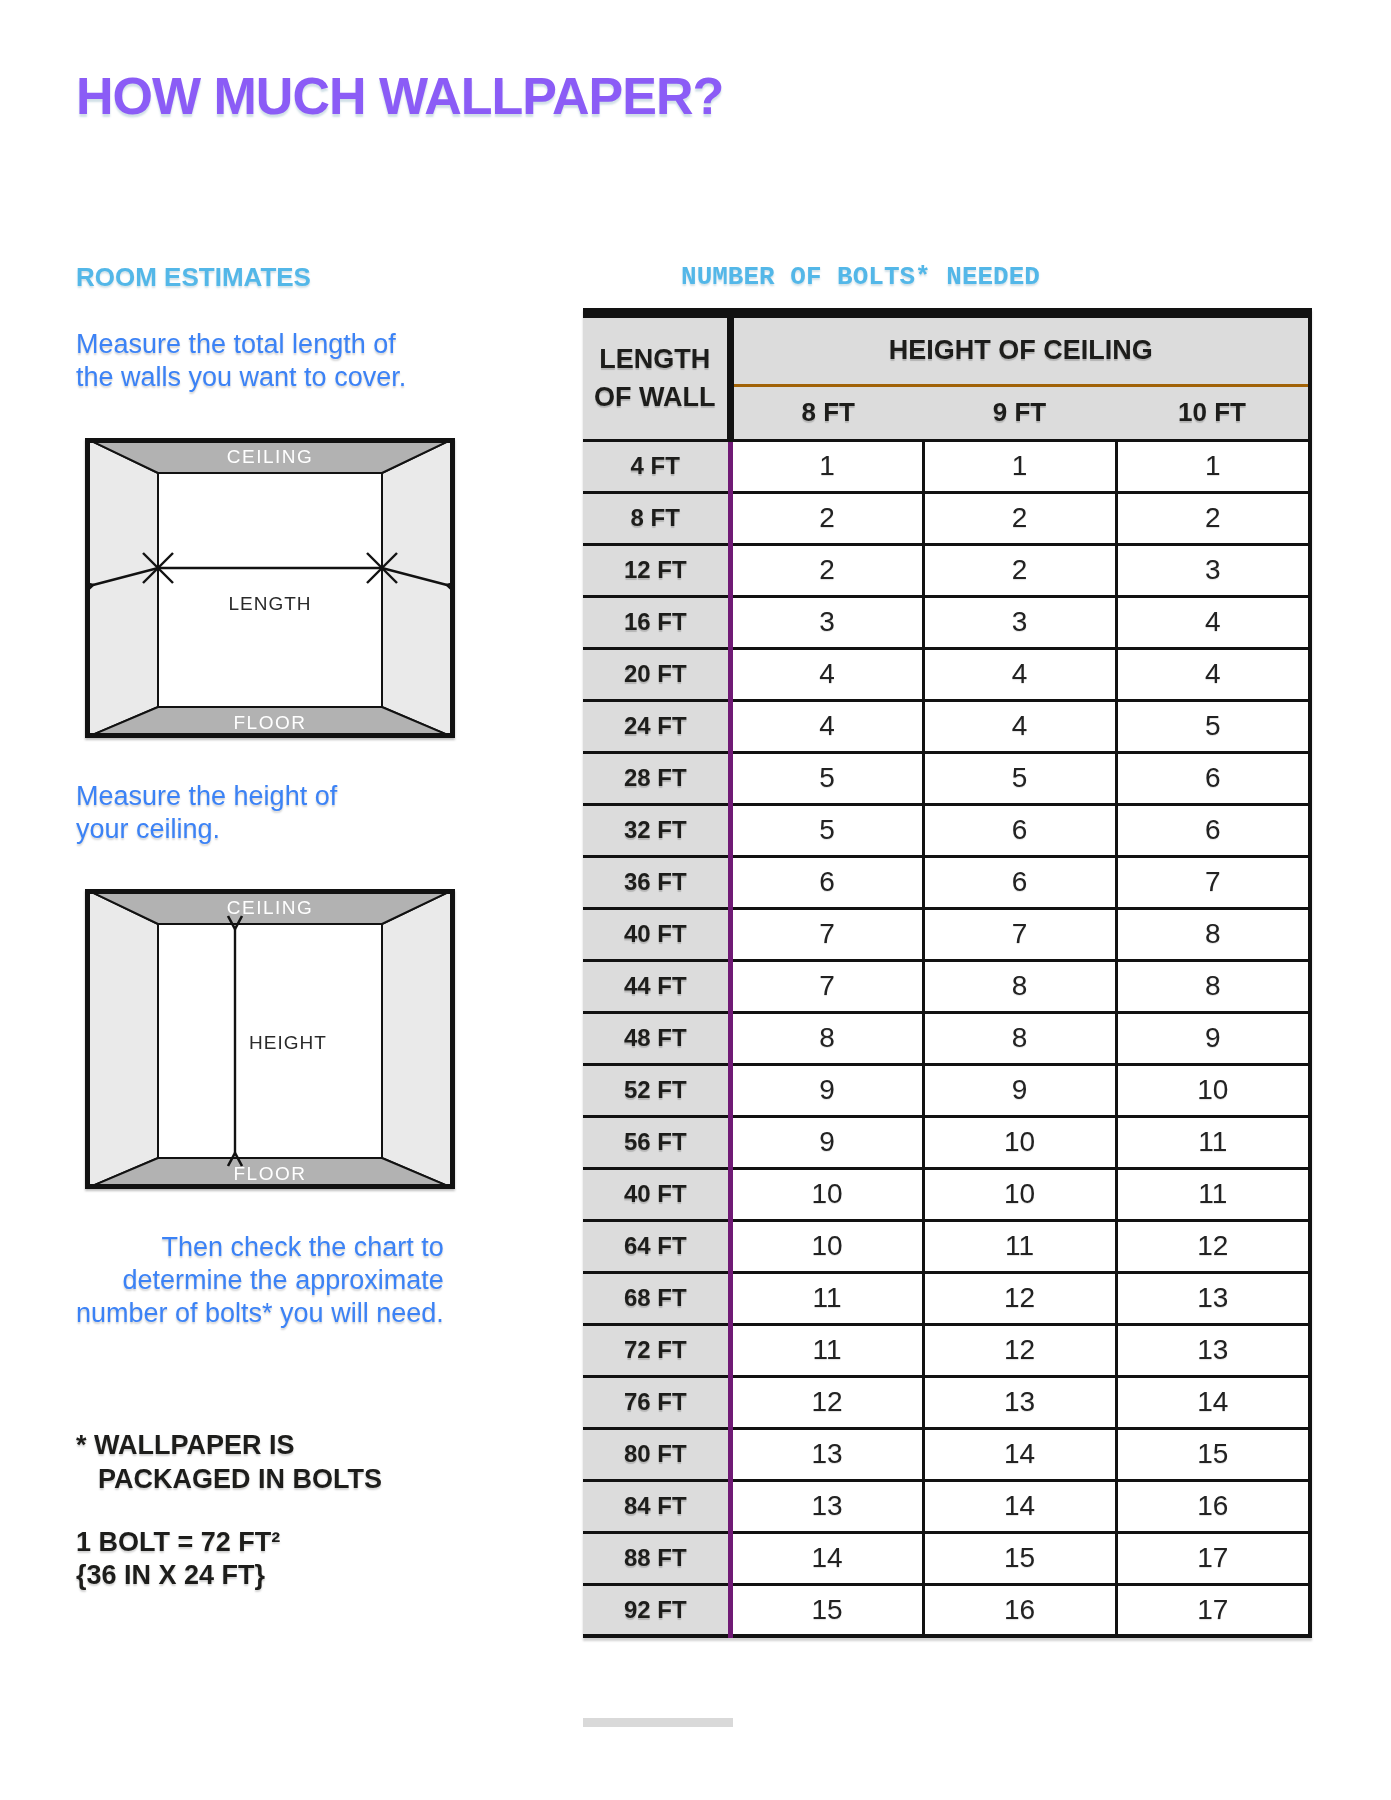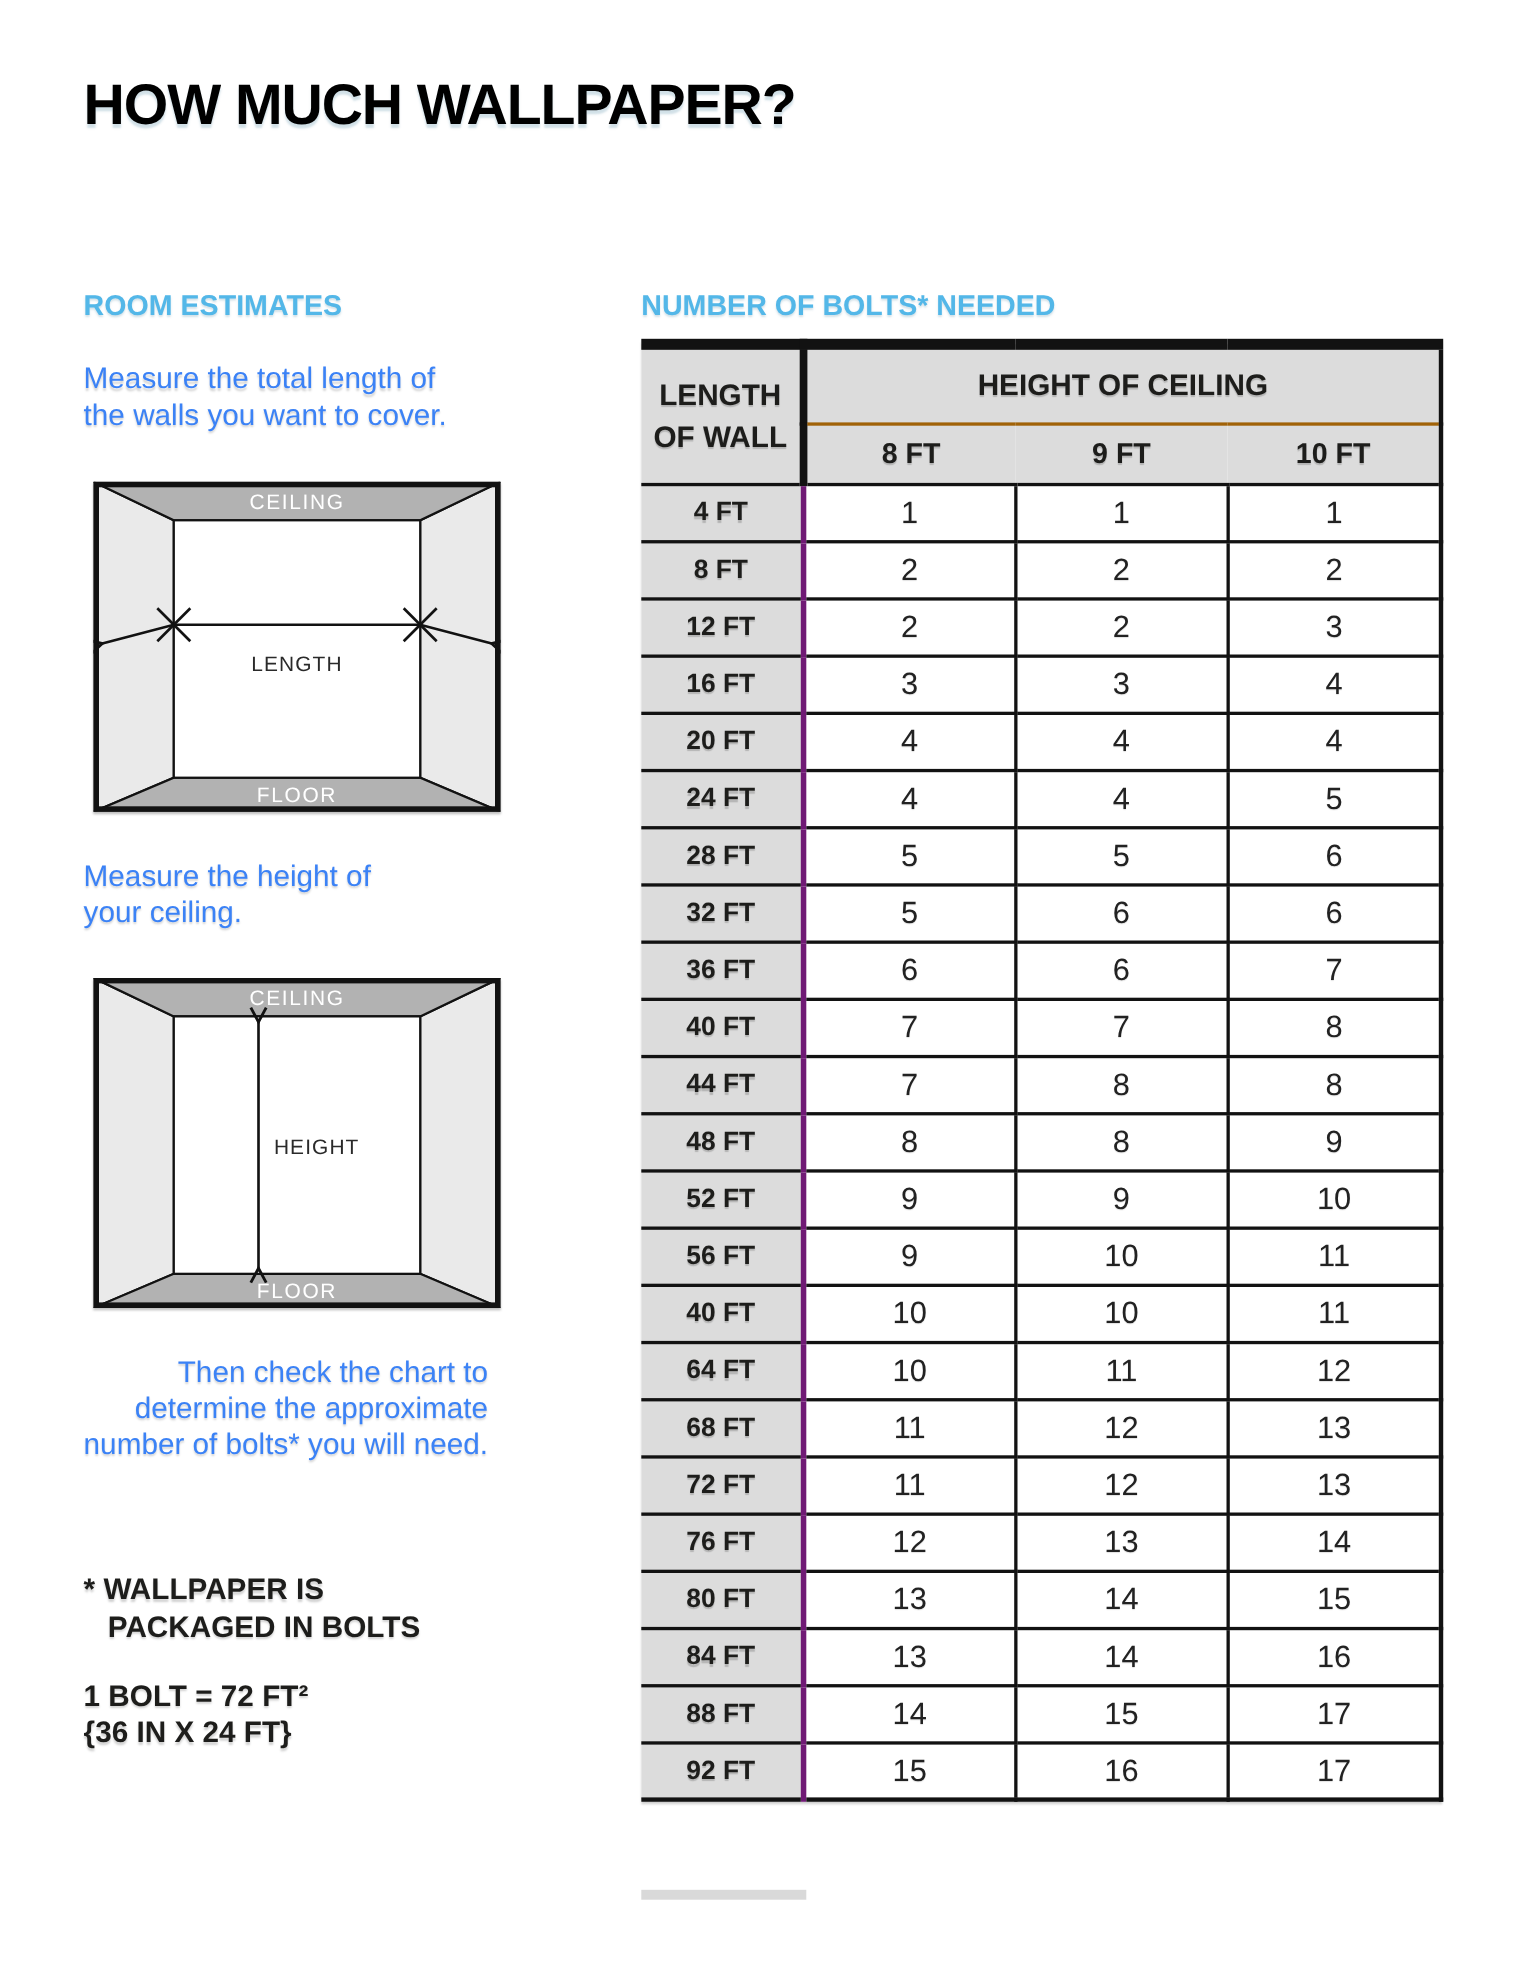--- a/index.html
+++ b/index.html
@@ -4,28 +4,28 @@
 <style>
   * { margin:0; padding:0; box-sizing:border-box; }
   html,body { background:#ffffff; }
   .page {
     position:relative; width:1391px; height:1800px; background:#ffffff;
     font-family:"Liberation Sans","DejaVu Sans",sans-serif; color:#1d1d1b; overflow:hidden;
   }
   .shadowed { text-shadow:0 2px 2px rgba(0,0,0,0.18); }
   .page-title {
     position:absolute; left:76px; top:66px; font-size:52px; font-weight:bold;
-    letter-spacing:-1px; color:#000000; text-shadow:0 3px 2px rgba(70,130,160,0.25);
+    letter-spacing:-1px; color:#8b5cf6; text-shadow:0 3px 2px rgba(70,130,160,0.25);
   }
   .sec-head {
     position:absolute; font-size:26px; font-weight:bold; color:#53b7e8;
     text-shadow:0 2px 2px rgba(70,130,160,0.25);
   }
   .room-head  { left:76px;  top:262px;text-align:center; }
-  .table-head { left:583px; top:262px; width:555px; text-align:left; }
+  .table-head { left:583px; top:262px; width:555px; text-align:center;font-family:Liberation Mono, monospace; }
   .para { position:absolute; left:76px; font-size:27px; line-height:33px; color:#3b82f6; }
   .para1 { top:328px; }
   .para2 { top:780px; }
   .para3 { top:1231px;text-align:right; }
   .footnote { position:absolute; left:76px; top:1428px; font-size:27px; line-height:34px; font-weight:bold; }
   .footnote .indent { padding-left:22px; }
   .boltinfo { position:absolute; left:76px; top:1526px; font-size:27px; line-height:33px; font-weight:bold; }
   .room-svg { position:absolute; left:85px; width:370px; height:300px; }
   .room-svg.d1 { top:438px; }
   .room-svg.d2 { top:889px; }

